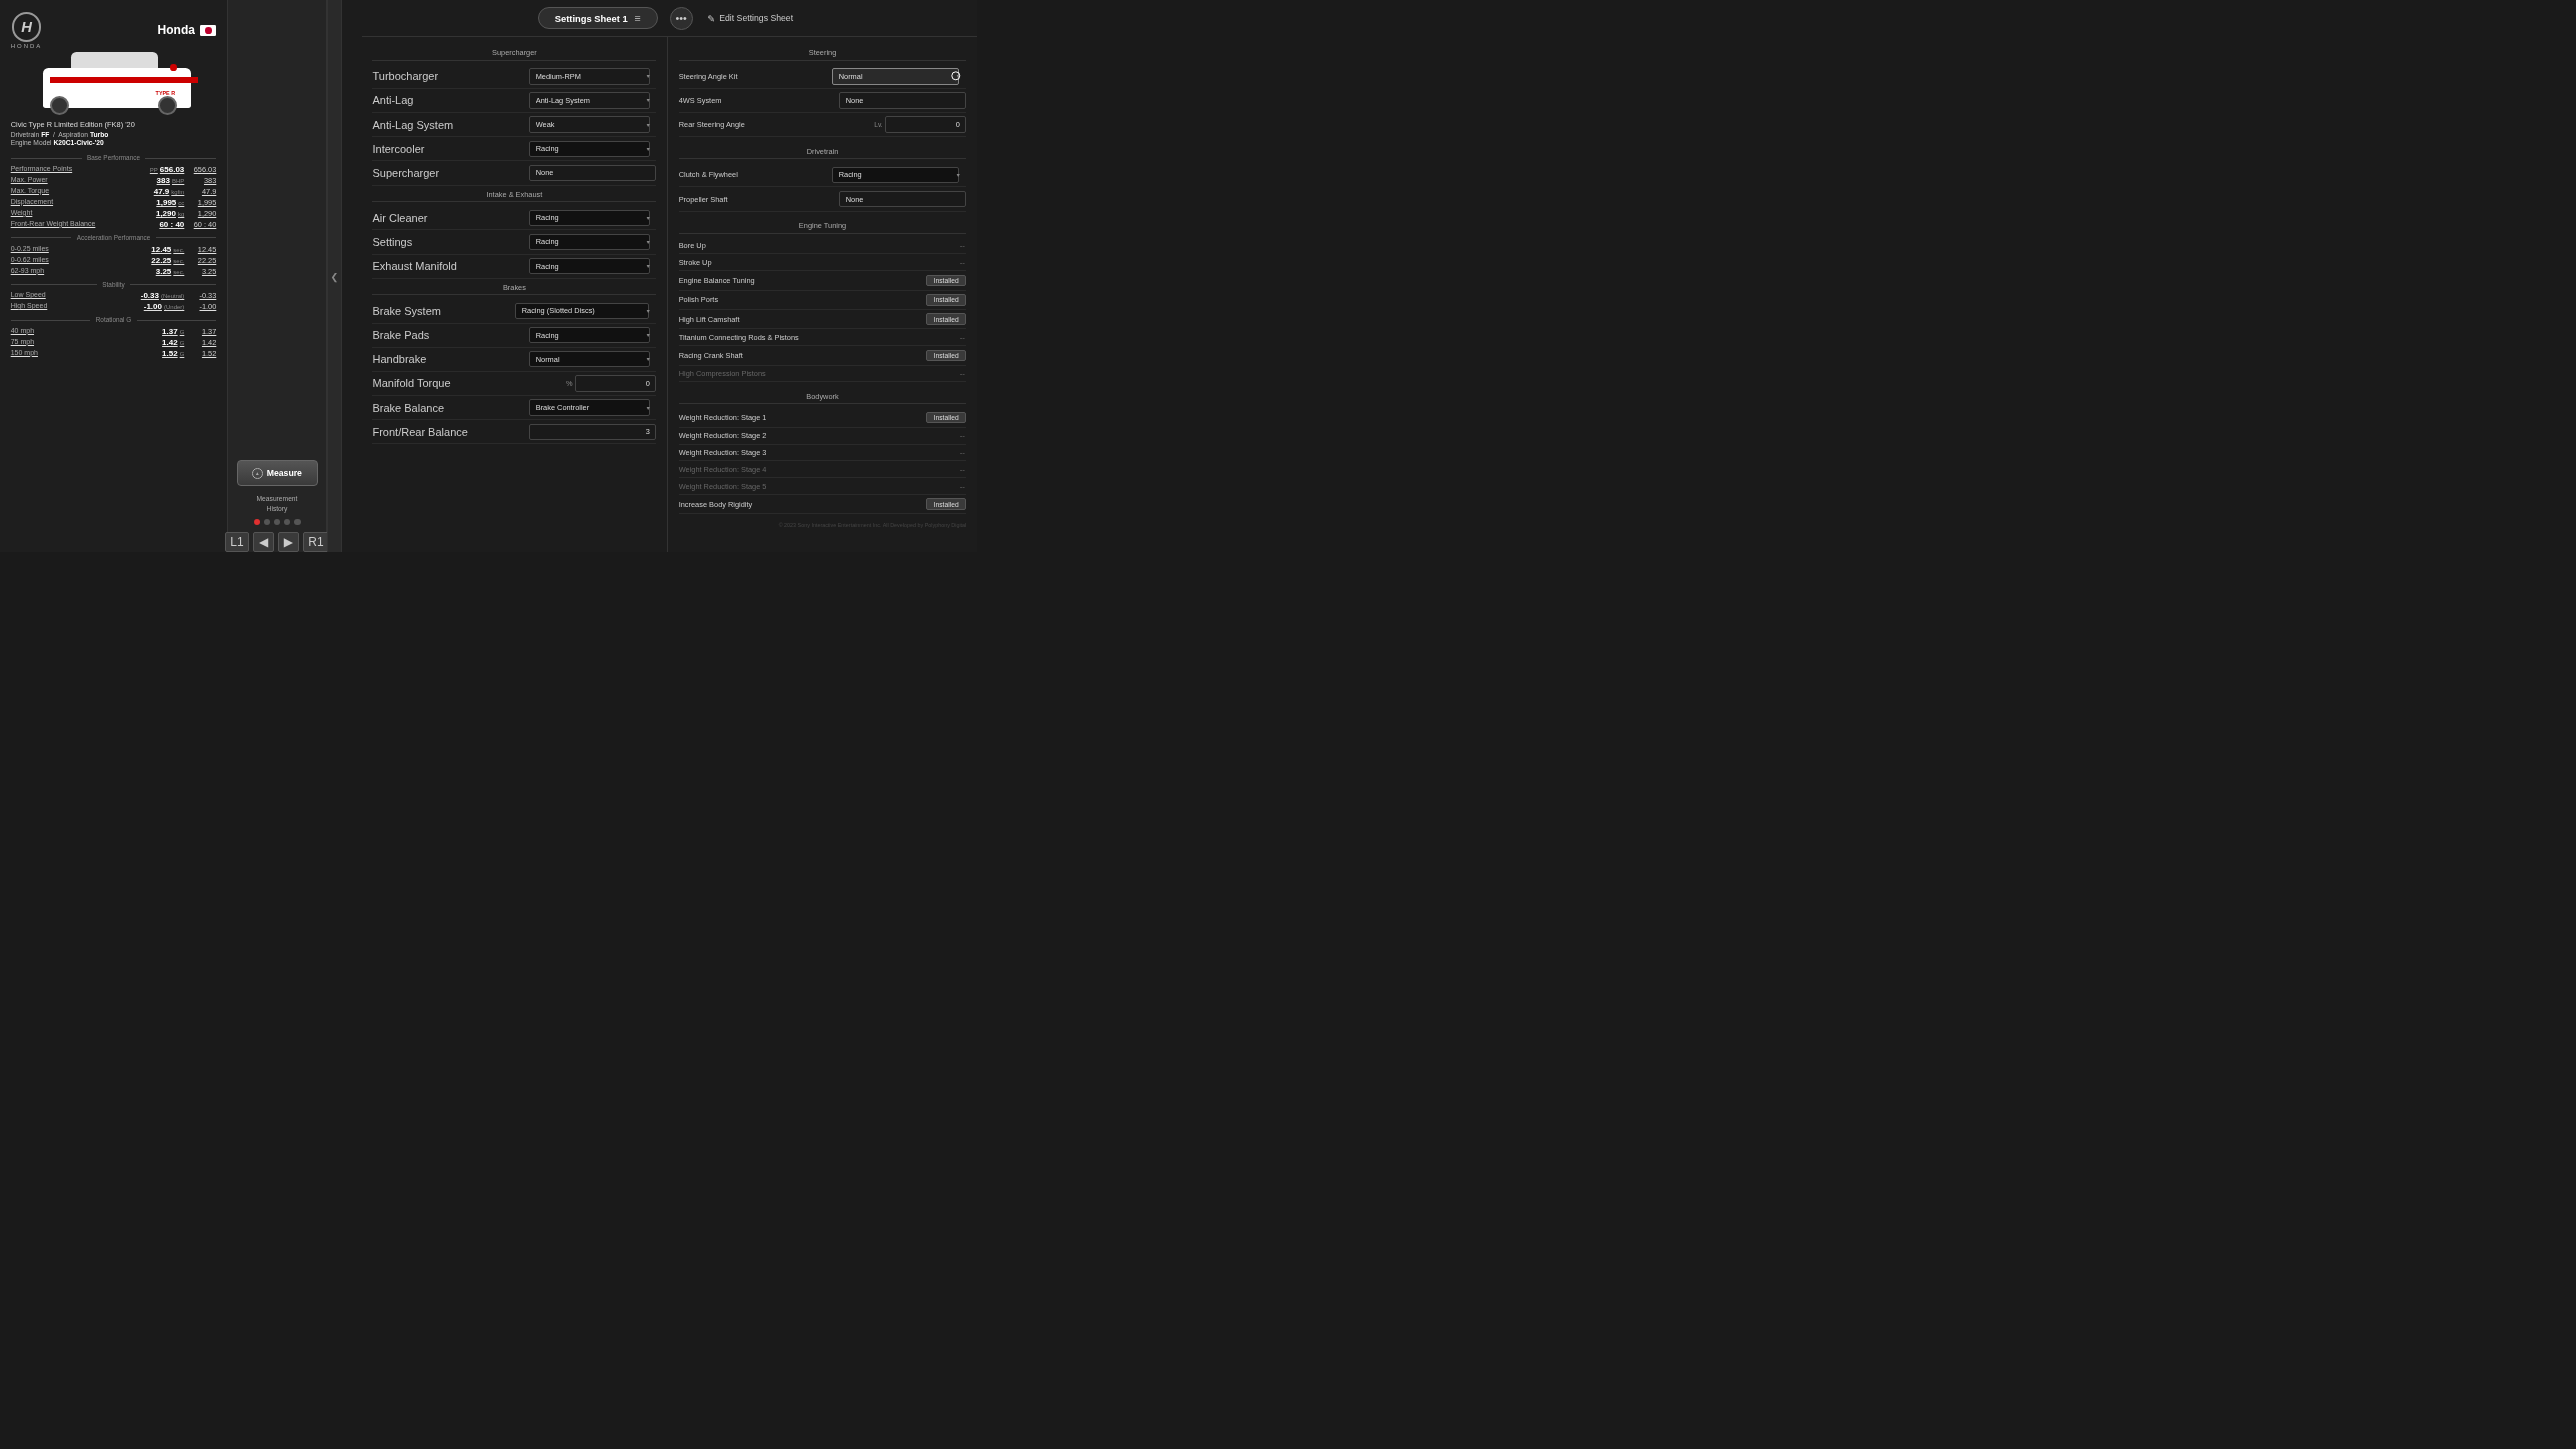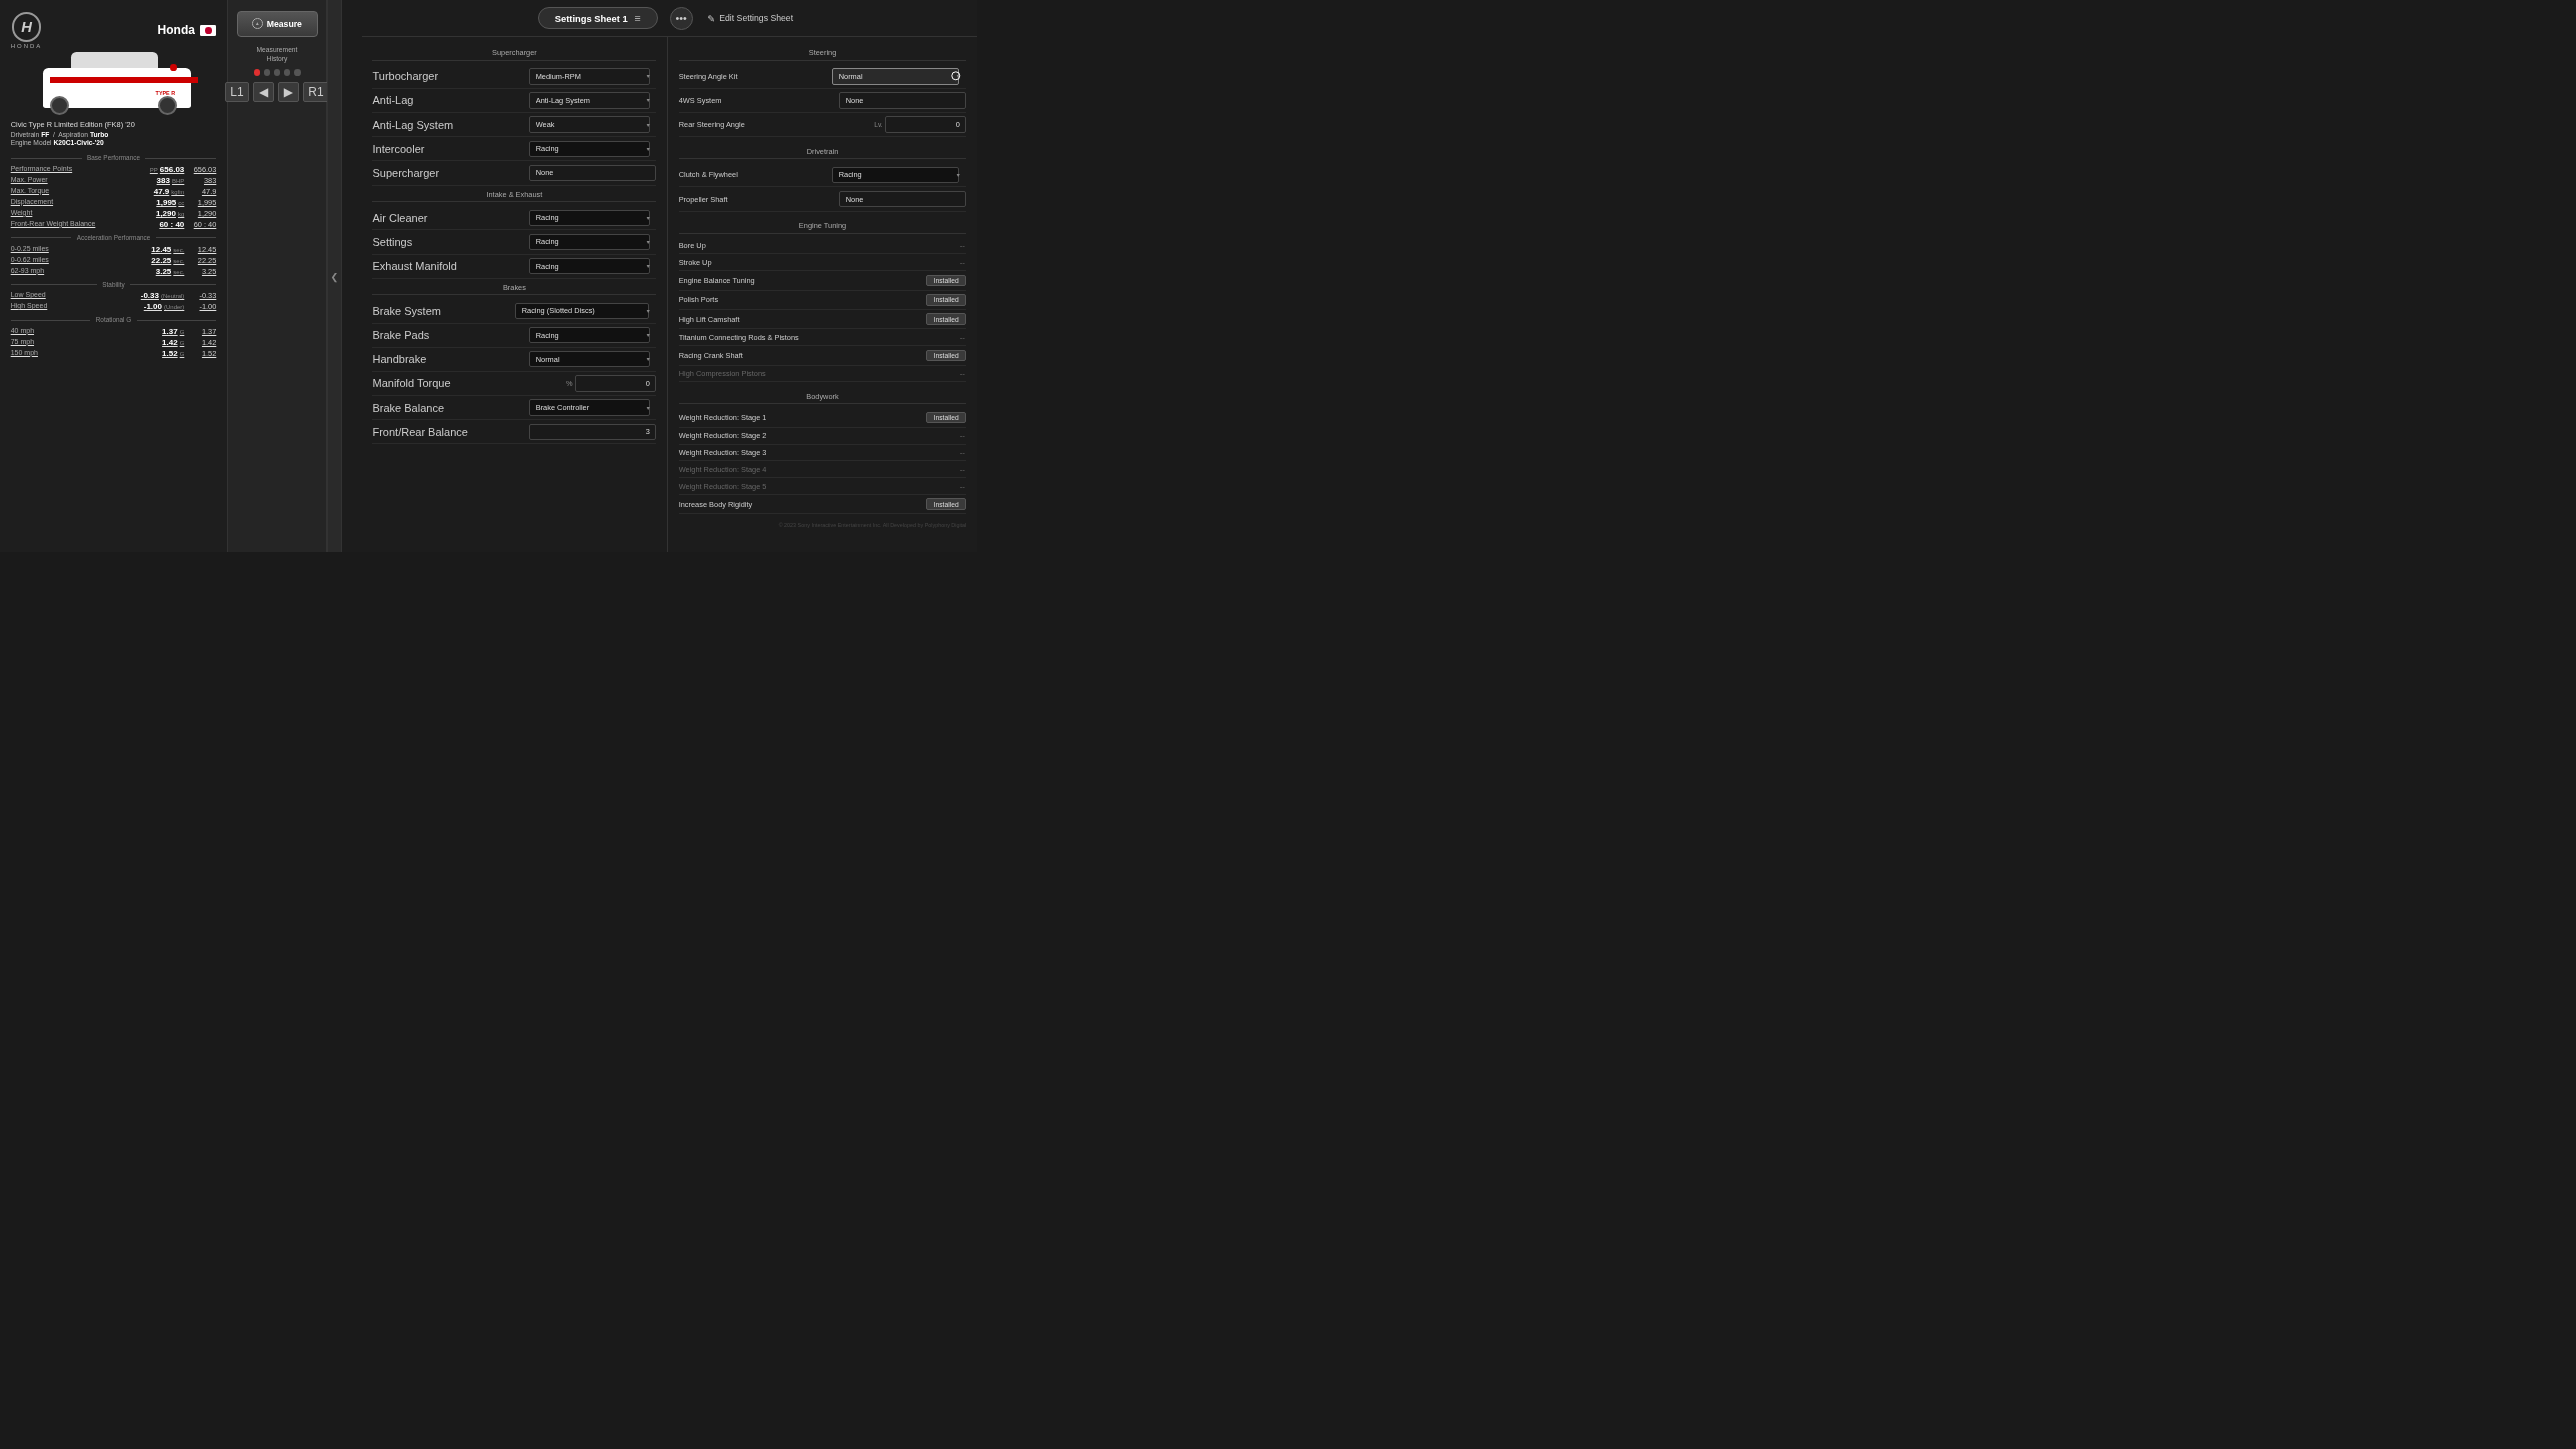--- a/index.html
+++ b/index.html
@@ -230,20 +230,21 @@
     .measure-panel {
       width: 99px;
       min-width: 99px;
       background: #252525;
       border-right: 0.7px solid #333;
       display: flex;
       flex-direction: column;
       align-items: center;
       padding-top: 10.7px;
       gap: 5.4px;
+      justify-content: flex-end;
     }
     .measure-btn {
       background: linear-gradient(to bottom, #555, #3a3a3a);
       border: 0.7px solid #666;
       border-radius: 4px;
       color: #fff;
       font-size: 8.7px;
       font-weight: bold;
       padding: 6.7px 13.4px;
       cursor: pointer;

